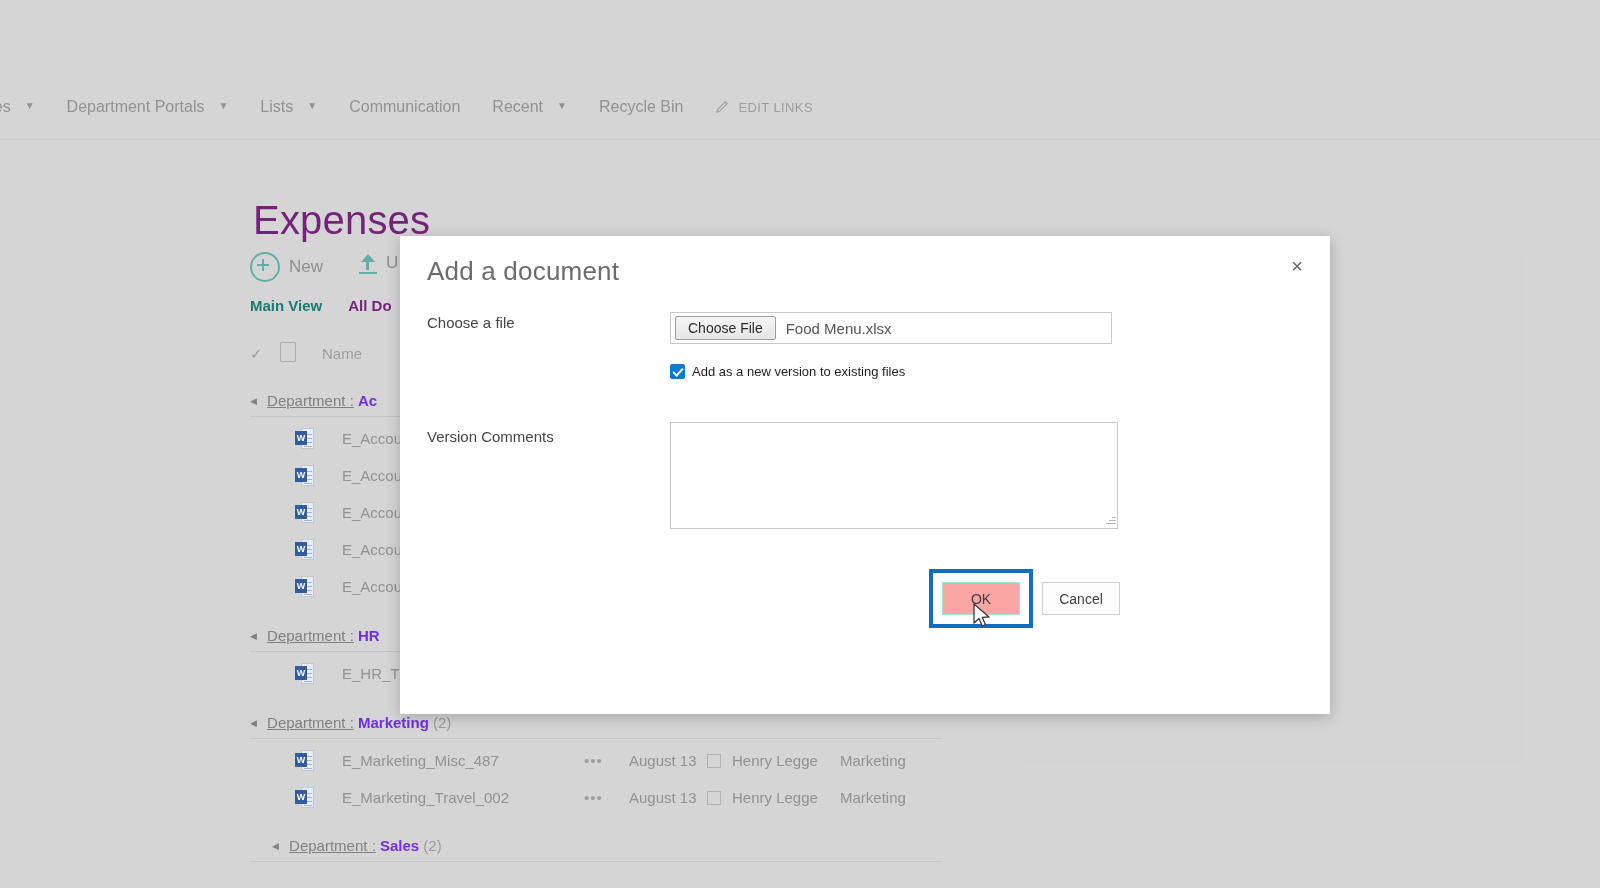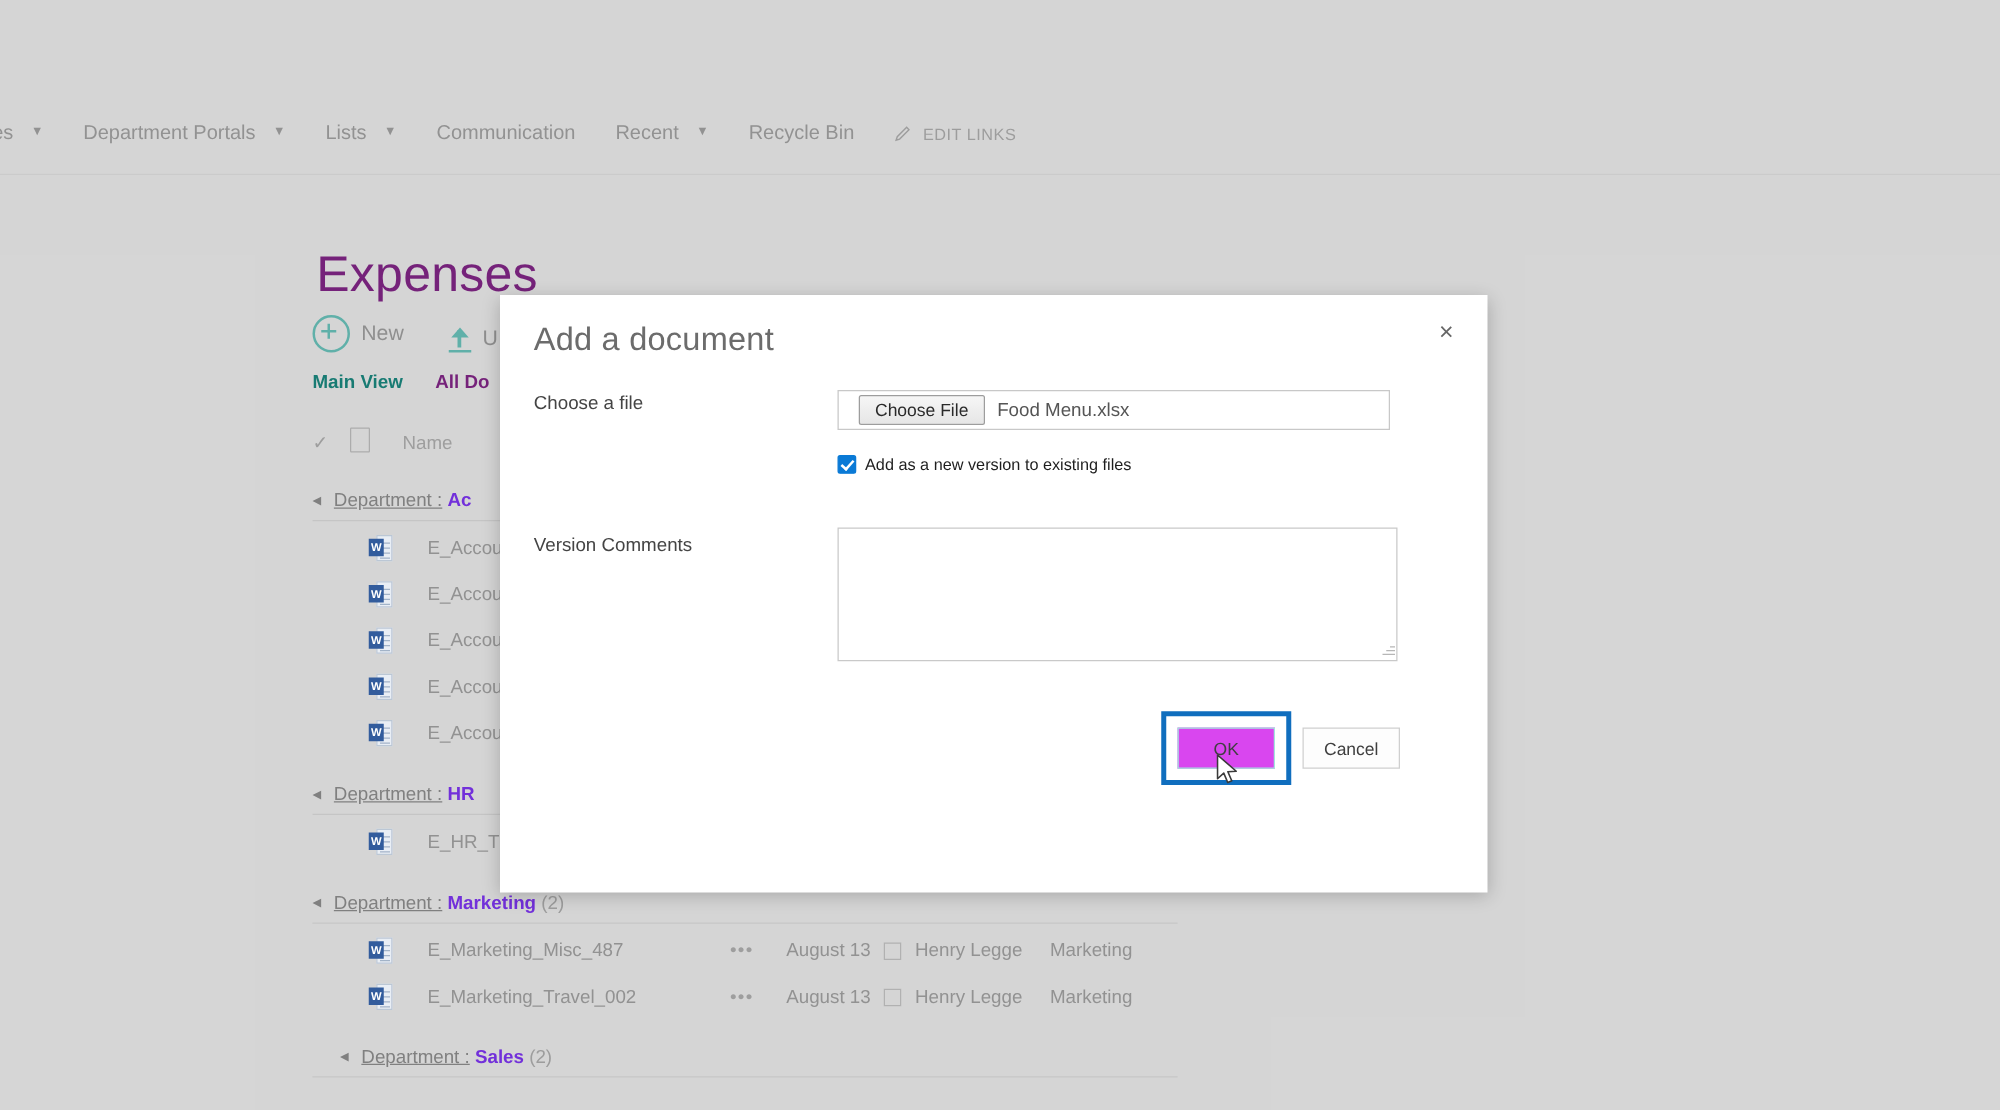--- a/index.html
+++ b/index.html
@@ -93,21 +93,21 @@
     font-weight: 300;
     color: #701a75;
     letter-spacing: 0.2px;
     white-space: nowrap;
   }
   .lib-toolbar {
     position: absolute;
     left: 250px;
     top: 112px;
     display: flex;
-    align-items: flex-end;
+    align-items: flex-start;
     gap: 36px;
   }
   .tb-btn {
     display: flex;
     align-items: center;
     gap: 9px;
     font-size: 17px;
     color: #8b8b8b;
     white-space: nowrap;
   }
@@ -277,21 +277,21 @@
     position: absolute;
     left: 0; top: 0;
     width: 1600px; height: 888px;
     background: rgba(255,255,255,0.04);
     pointer-events: none;
   }
   .dialog {
     position: absolute;
     left: 400px;
     top: 236px;
-    width: 790px;
+    width: 930px;
     height: 478px;
     background: #ffffff;
     box-shadow: 0 3px 14px rgba(0,0,0,0.22);
   }
   .dialog-title {
     position: absolute;
     left: 27px;
     top: 20px;
     font-size: 26px;
     font-weight: 300;
@@ -325,21 +325,20 @@
     position: absolute;
     left: 270px;
     top: 76px;
     width: 442px;
     height: 32px;
     border: 1px solid #c8c8c8;
     background: #fff;
     display: flex;
     align-items: center;
     box-sizing: border-box;
-    padding-left: 12px;
   }
   .choose-file-btn {
     margin: 2px 0 2px 4px;
     padding: 3px 12px;
     background: linear-gradient(#f6f6f6, #e6e6e6);
     border: 1px solid #9d9d9d;
     border-radius: 2px;
     font-size: 14px;
     color: #2a2a2a;
     font-family: "Liberation Sans", sans-serif;
@@ -425,21 +424,21 @@
   }
   .ok-focus {
     border: 4px solid #106ebe;
     background: #ffffff;
     padding: 9px;
     box-sizing: border-box;
   }
   .ok-button {
     width: 78px;
     height: 33px;
-    background: #d946ef;
+    background: #fca5a5;
     border: 1px solid #a2e7dd;
     font-size: 14px;
     color: #3f3f3f;
     font-family: "Liberation Sans", sans-serif;
     cursor: pointer;
     display: flex;
     align-items: center;
     justify-content: center;
   }
   .cancel-button {

